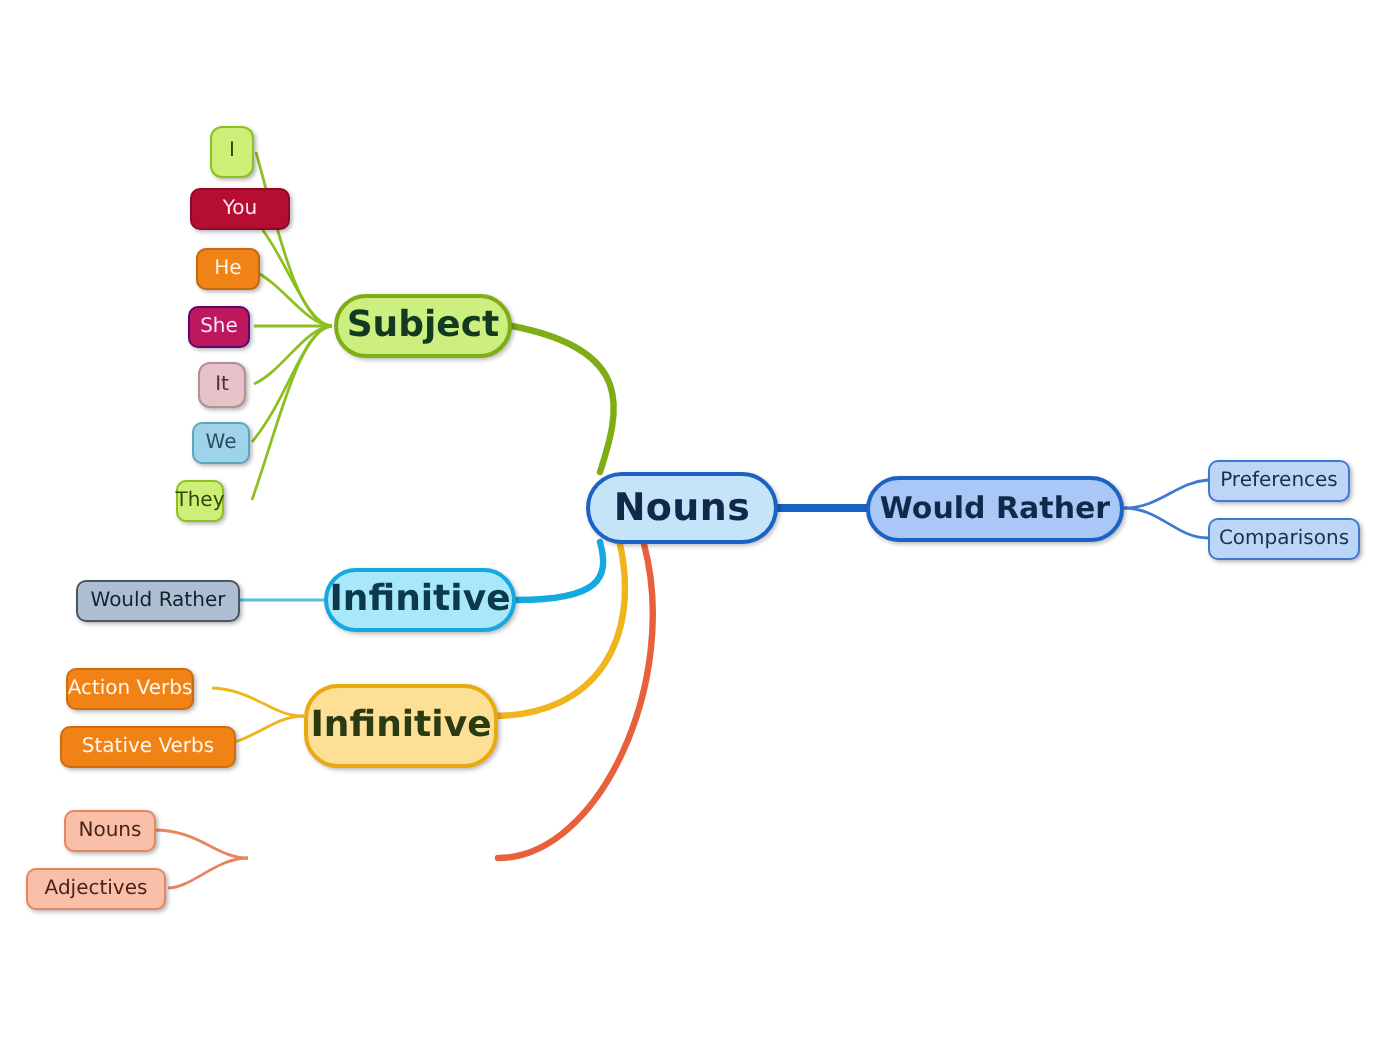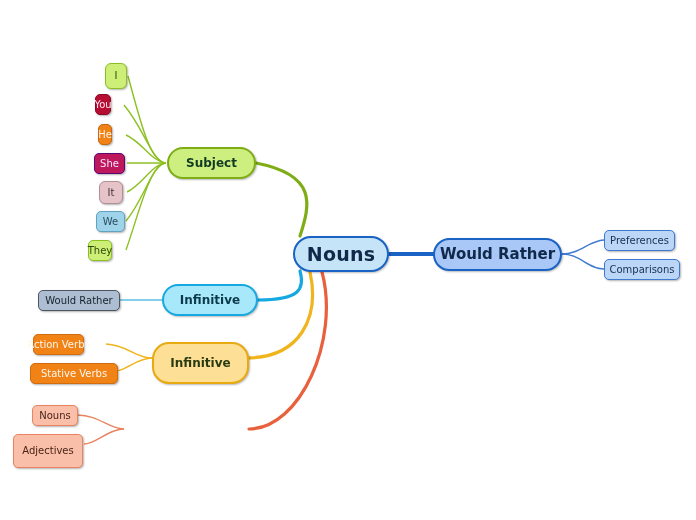--- a/index.html
+++ b/index.html
@@ -45,21 +45,21 @@
     color: #10294a;
     font-size: 19px;
     font-weight: bold;
     letter-spacing: 0.2px;
     box-shadow: 1px 1px 2px rgba(0,0,0,0.25);
   }
 
   
   .n-main {
     border-radius: 17px;
-    font-size: 12px;
+    font-size: 18px;
     font-weight: bold;
     color: #123a23;
     box-shadow: 1px 1px 2px rgba(0,0,0,0.28);
   }
   .n-subject    { background:#ccef7f; border:2px solid #7fad15; }
   .n-auxiliary  { background:#a8e8fb; border:2px solid #16a8e0; color:#0d3a4a; }
   .n-infinitive { background:#fddf95; border:2px solid #e8a911; color:#2a3b12; }
   .n-complements{ background:#f9bfa8; border:2px solid #e8603c; color:#123a23; }
   .n-wouldrather{
     background:#a9c7f7; border:2px solid #1a62c4; color:#10294a;
@@ -129,25 +129,25 @@
   </div>
 
   <div class="node n-main n-subject" style="left:167px; top:147px; width:89px; height:32px;">
     <span>Subject</span>
   </div>
 
   <div class="node n-leaf sq lf-i" style="left:105px; top:63px; width:22px; height:26px;">
     <span>I</span>
   </div>
 
-  <div class="node n-leaf lf-you" style="left:95px; top:94px; width:16px; height:21px;">
+  <div class="node n-leaf lf-you" style="left:95px; top:94px; width:50px; height:21px;">
     <span>You</span>
   </div>
 
-  <div class="node n-leaf lf-he" style="left:98px; top:124px; width:14px; height:21px;">
+  <div class="node n-leaf lf-he" style="left:98px; top:124px; width:32px; height:21px;">
     <span>He</span>
   </div>
 
   <div class="node n-leaf lf-she" style="left:94px; top:153px; width:31px; height:21px;">
     <span>She</span>
   </div>
 
   <div class="node n-leaf sq lf-it" style="left:99px; top:181px; width:24px; height:23px;">
     <span>It</span>
   </div>
@@ -165,34 +165,34 @@
   </div>
 
   <div class="node n-leaf lf-grey" style="left:38px; top:290px; width:82px; height:21px;">
     <span>Would Rather</span>
   </div>
 
   <div class="node n-main n-infinitive" style="left:152px; top:342px; width:97px; height:42px;">
     <span>Infinitive</span>
   </div>
 
-  <div class="node n-leaf lf-orange" style="left:33px; top:334px; width:51px; height:21px;">
+  <div class="node n-leaf lf-orange" style="left:33px; top:334px; width:64px; height:21px;">
     <span>Action Verbs</span>
   </div>
 
   <div class="node n-leaf lf-orange" style="left:30px; top:363px; width:88px; height:21px;">
     <span>Stative Verbs</span>
   </div>
 
 
   <div class="node n-leaf lf-peach" style="left:32px; top:405px; width:46px; height:21px;">
     <span>Nouns</span>
   </div>
 
-  <div class="node n-leaf lf-peach" style="left:13px; top:434px; width:70px; height:34px;">
+  <div class="node n-leaf lf-peach" style="left:13px; top:434px; width:70px; height:21px;">
     <span>Adjectives</span>
   </div>
 
   <div class="node n-main n-wouldrather" style="left:433px; top:238px; width:129px; height:33px;">
     <span>Would Rather</span>
   </div>
 
   <div class="node n-leaf lf-blue" style="left:604px; top:230px; width:71px; height:21px;">
     <span>Preferences</span>
   </div>

